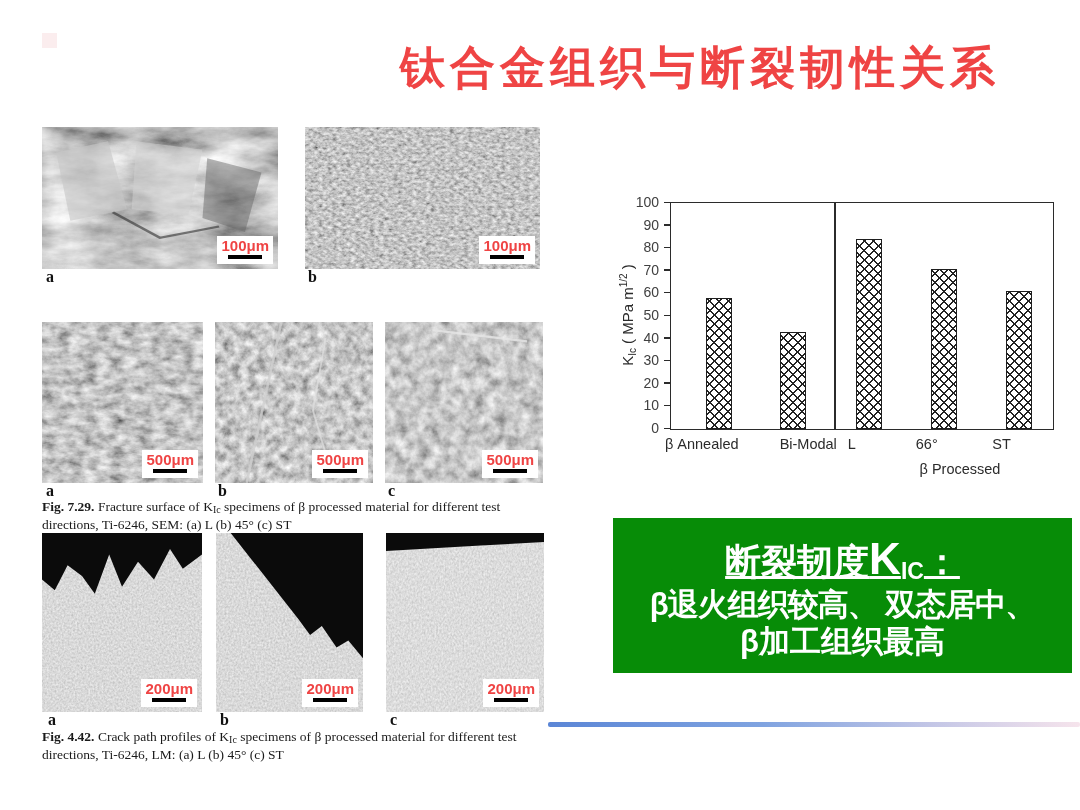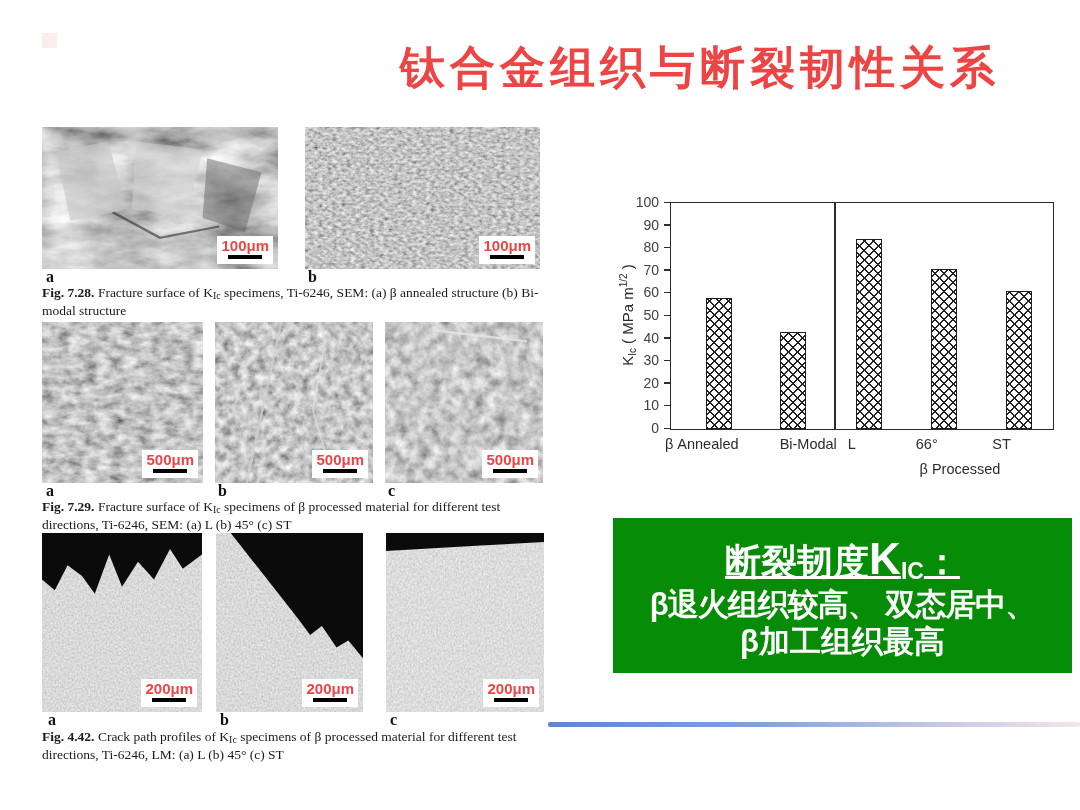--- a/index.html
+++ b/index.html
@@ -171,23 +171,20 @@
     <div class="scalebar"><span>100μm</span><div class="sb-line"></div></div>
   </div>
   <div class="panel" style="left:305px;top:127px;width:235px;height:142px;">
     <svg viewBox="0 0 100 100" preserveAspectRatio="none">
       <rect x="0" y="0" width="100" height="100" filter="url(#nzB)"></rect>
     </svg>
     <div class="scalebar"><span>100μm</span><div class="sb-line"></div></div>
   </div>
   <div class="pl" style="left:46px;top:269px;">a</div>
   <div class="pl" style="left:308px;top:269px;">b</div>
-  <div class="cap" style="left:42px;top:284px;width:504px;">
-    <span class="cap-tag">Fig. 7.28.</span><span> Fracture surface of K</span><span class="cap-sub">Ic</span><span> specimens, Ti-6246, SEM:  (a) β annealed structure  (b) Bi-modal structure</span>
-  </div>
 
   <div class="panel" style="left:42px;top:322px;width:161px;height:161px;">
     <svg viewBox="0 0 100 100" preserveAspectRatio="none">
       <rect x="0" y="0" width="100" height="100" filter="url(#nzR1)"></rect>
     </svg>
     <div class="scalebar"><span>500μm</span><div class="sb-line"></div></div>
   </div>
   <div class="panel" style="left:215px;top:322px;width:158px;height:161px;">
     <svg viewBox="0 0 100 100" preserveAspectRatio="none">
       <rect x="0" y="0" width="100" height="100" filter="url(#nzR2)"></rect>

